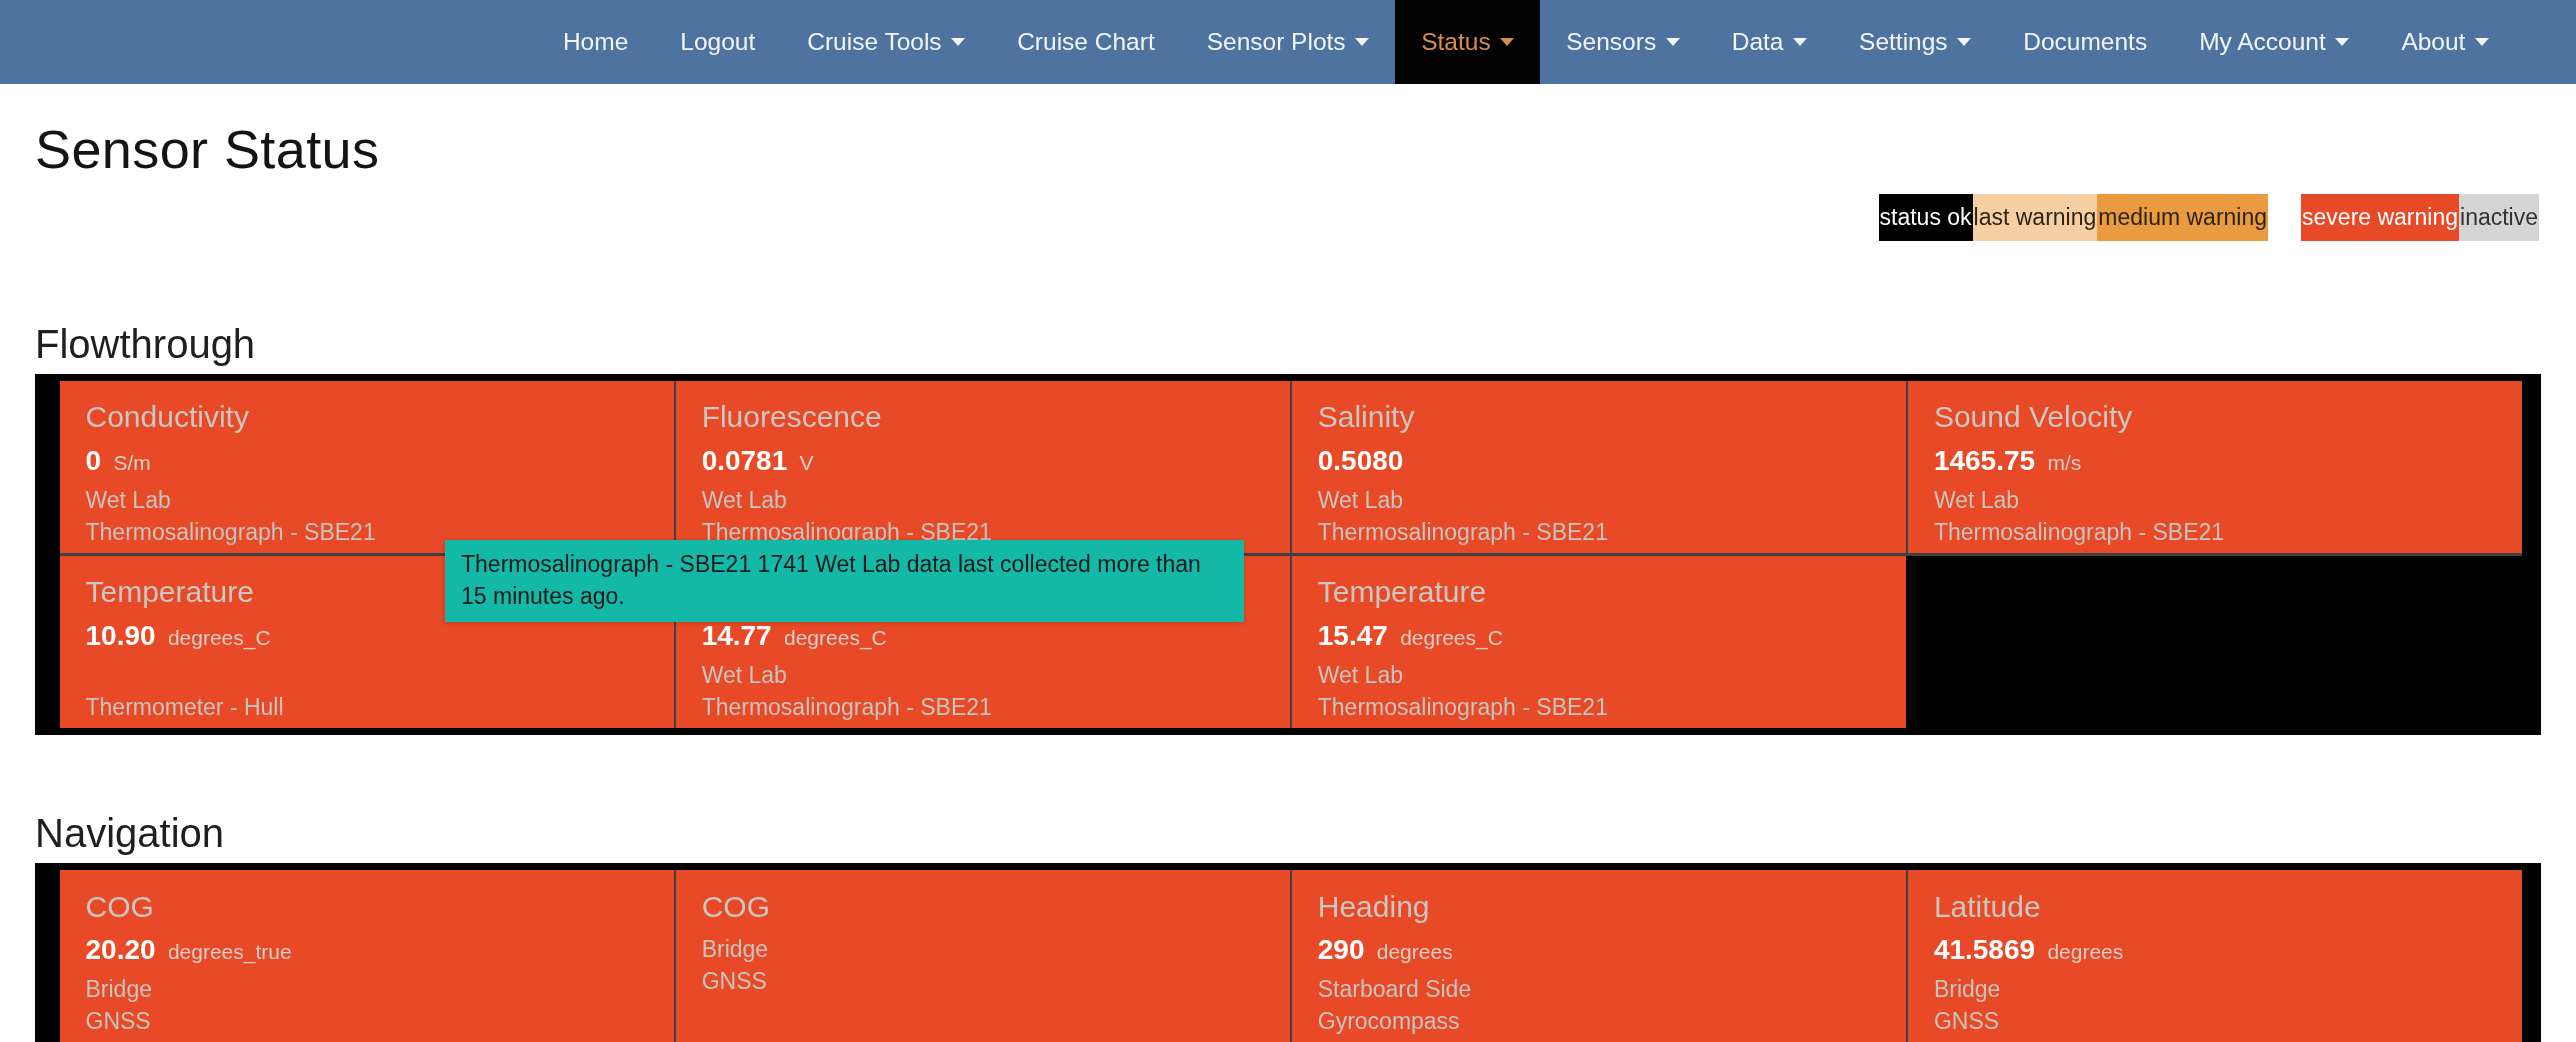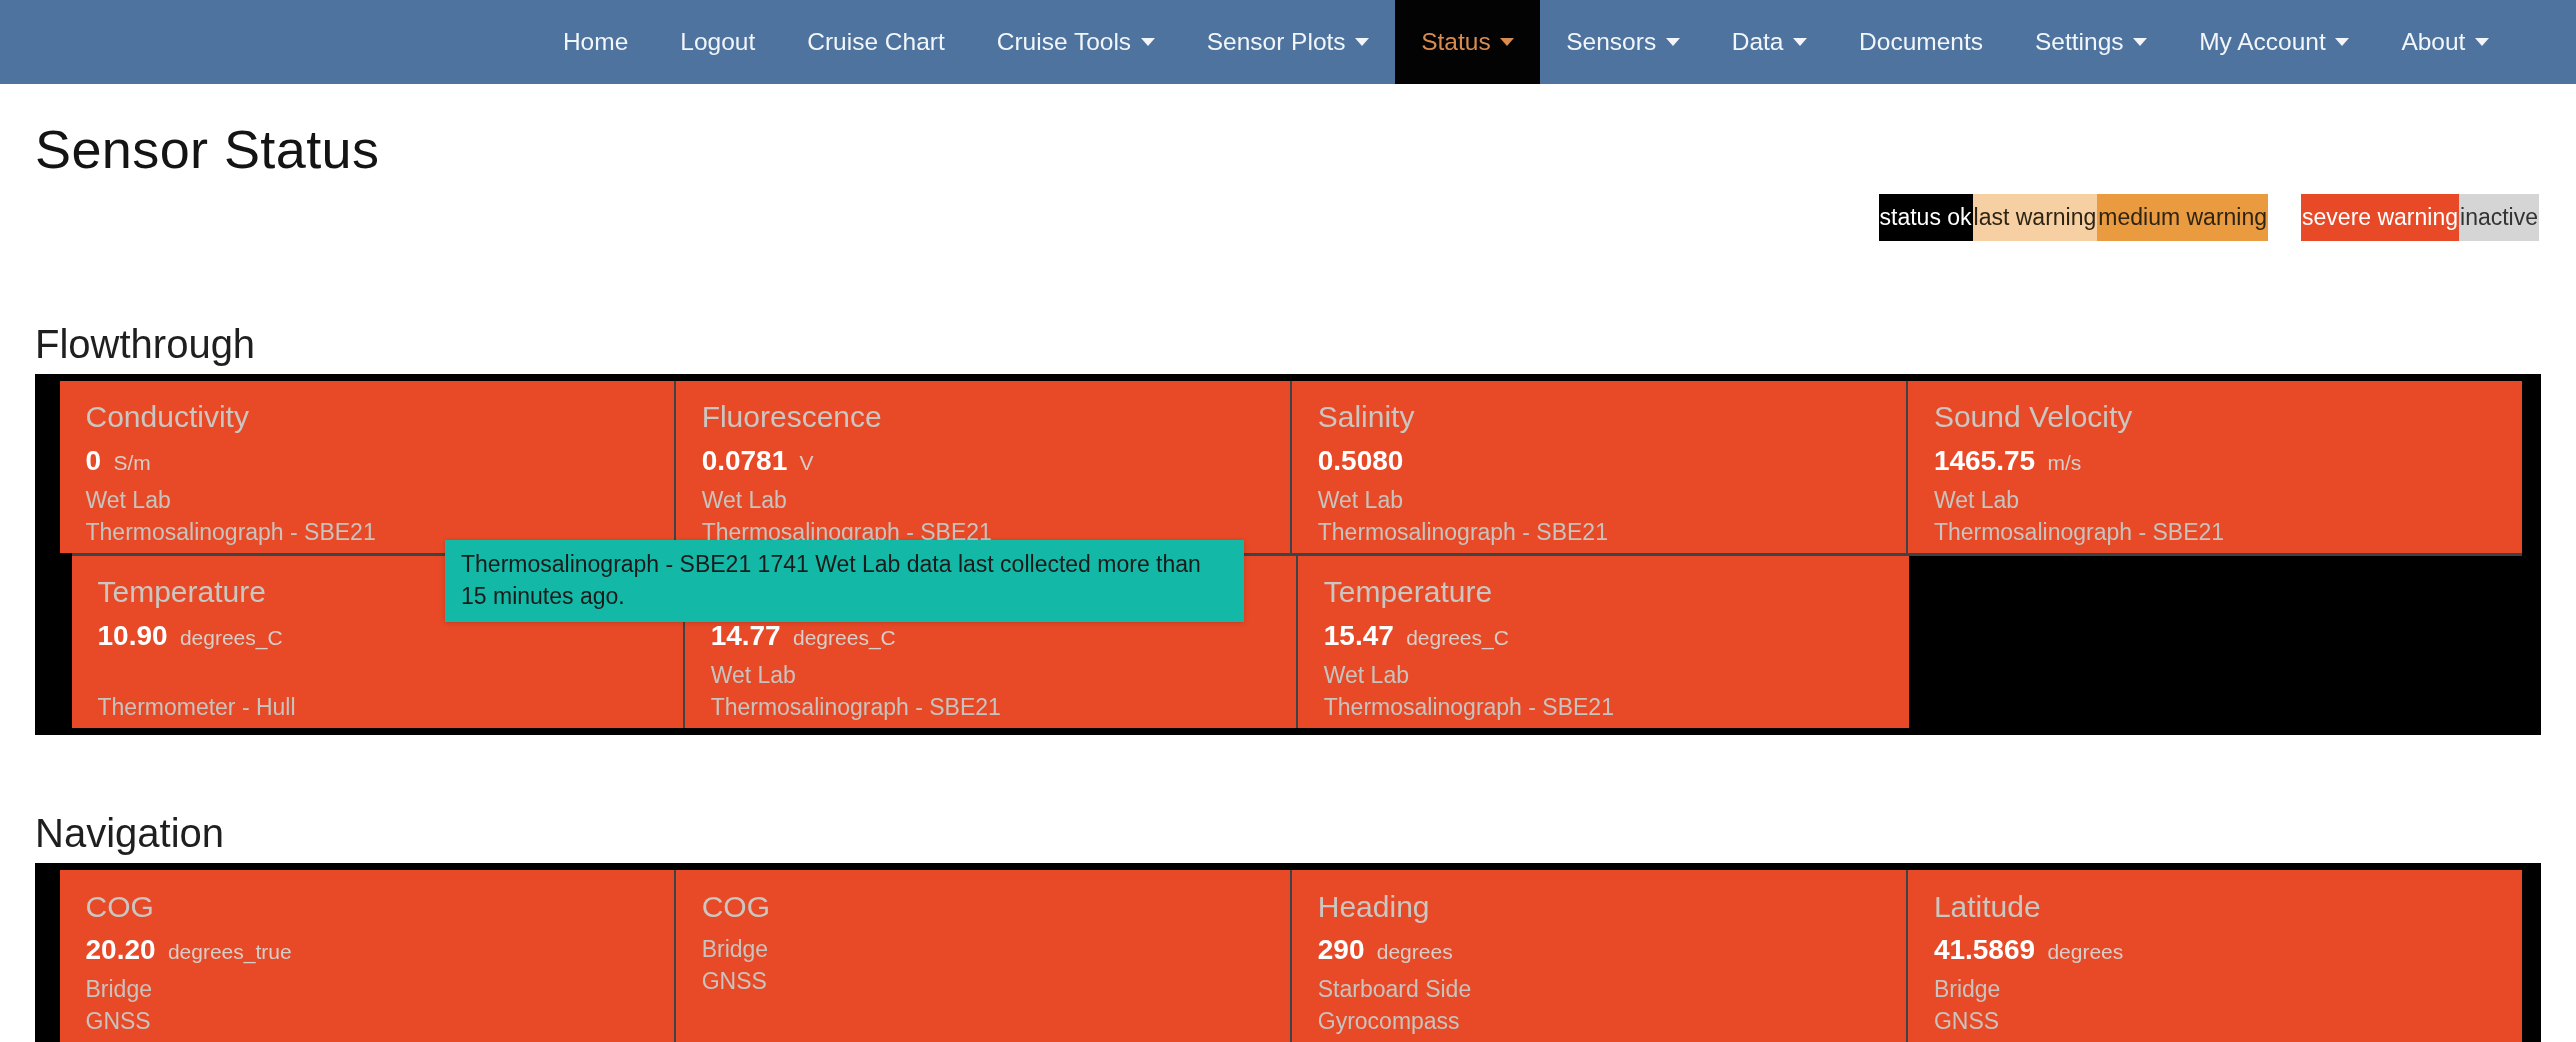--- a/index.html
+++ b/index.html
@@ -31,21 +31,21 @@
 
   
   .section-title { font-size:40px; line-height:49px; font-weight:400;
                    color:#1f1f1f; margin-left:35px; }
   #flowthrough-title { margin-top:79px; }
   #navigation-title  { margin-top:74px; }
 
   .panel { margin:5.3px 35px 0 35px; background:#000000;
            padding:7px 19px 7px 24.5px; }
   .panel-row { display:flex; }
-  .panel-row + .panel-row { border-top:3.5px solid #3e4348;margin-left:12px; }
+  .panel-row + .panel-row { border-top:3.5px solid #3e4348; }
   .tile { flex:1 1 0; height:172px; background:#e84a27;
           padding:17.5px 26px 0 26px; overflow:hidden; }
   .tile + .tile { border-left:2.6px solid #3e4348; }
   .tile.tile-empty { background:#000000; border-left-color:#000000; }
 
   .tile-title { font-size:30px; line-height:37px; color:#cac7c2; margin-bottom:8.8px; }
   .tile-value-row { height:33px; line-height:33px; margin-bottom:7px; }
   .tile-value { font-size:28px; font-weight:bold; color:#ffffff; }
   .tile-unit  { font-size:21px; color:#d6cfc9; margin-left:12.3px; }
   .tile-meta  { font-size:23px; line-height:32px; min-height:32px; color:#c7c4bf; }
@@ -61,48 +61,48 @@
 
 <nav class="navbar">
   <ul class="nav-list">
     <li class="nav-item">
         <span>Home</span>
       </li>
     <li class="nav-item">
         <span>Logout</span>
       </li>
     <li class="nav-item">
+        <span>Cruise Tools</span>
+        <span class="caret"></span>
+      </li>
+    <li class="nav-item">
         <span>Cruise Chart</span>
-      </li>
-    <li class="nav-item">
-        <span>Cruise Tools</span>
-        <span class="caret"></span>
       </li>
     <li class="nav-item">
         <span>Sensor Plots</span>
         <span class="caret"></span>
       </li>
     <li class="nav-item active">
         <span>Status</span>
         <span class="caret"></span>
       </li>
     <li class="nav-item">
         <span>Sensors</span>
         <span class="caret"></span>
       </li>
     <li class="nav-item">
         <span>Data</span>
         <span class="caret"></span>
       </li>
     <li class="nav-item">
+        <span>Settings</span>
+        <span class="caret"></span>
+      </li>
+    <li class="nav-item">
         <span>Documents</span>
-      </li>
-    <li class="nav-item">
-        <span>Settings</span>
-        <span class="caret"></span>
       </li>
     <li class="nav-item">
         <span>My Account</span>
         <span class="caret"></span>
       </li>
     <li class="nav-item">
         <span>About</span>
         <span class="caret"></span>
       </li>
   </ul>

